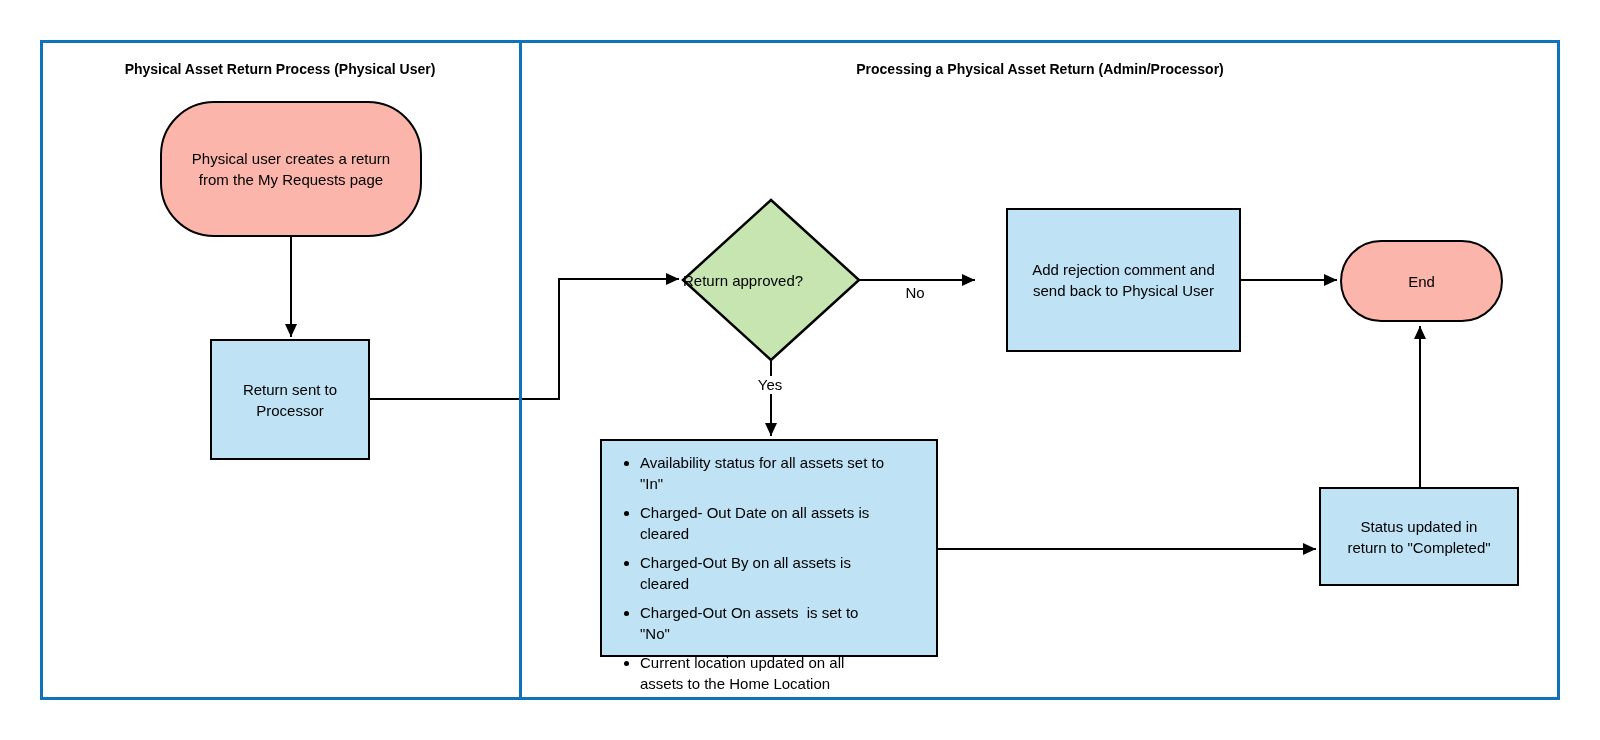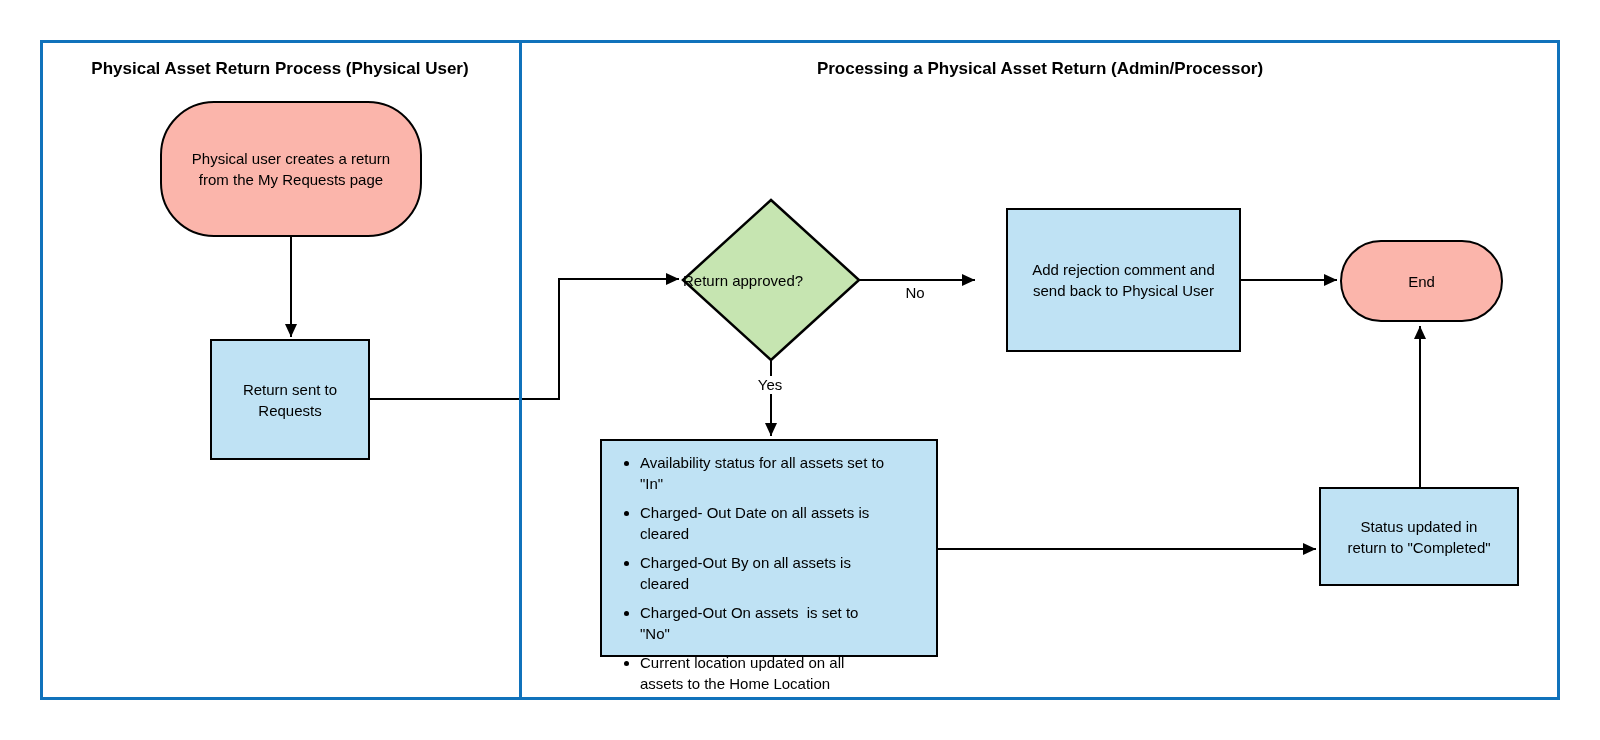--- a/index.html
+++ b/index.html
@@ -23,21 +23,21 @@
   }
   .lane-divider {
     position: absolute;
     left: 519px; top: 40px;
     width: 3px; height: 660px;
     background: var(--lane-border, #1072bb);
   }
   .lane-title {
     position: absolute;
     top: 58px;
-    font-size: 17px;
+    font-size: 14px;
     font-weight: bold;
     text-align: center;
     line-height: 22px;
   }
   .lane-title.left  { left: 40px;  width: 480px;  }
   .lane-title.right { left: 520px; width: 1040px; }
 
   
   svg.wires { position: absolute; left: 0; top: 0; }
   .wire { stroke: var(--connector, #000); stroke-width: 2px; fill: none; }
@@ -129,21 +129,21 @@
   <div class="lane-title left">Physical Asset Return Process (Physical User)</div>
   <div class="lane-title right">Processing a Physical Asset Return (Admin/Processor)</div>
 
   <div class="node terminator start">
     <span>Physical user creates a return
 from the My Requests page</span>
   </div>
 
   <div class="node process return-sent">
     <span>Return sent to
-Requests</span>
+Processor</span>
   </div>
 
   <div class="decision-label">
     <span>Return approved?</span>
   </div>
 
   <div class="node process reject">
     <span>Add rejection comment and
 send back to Physical User</span>
   </div>

